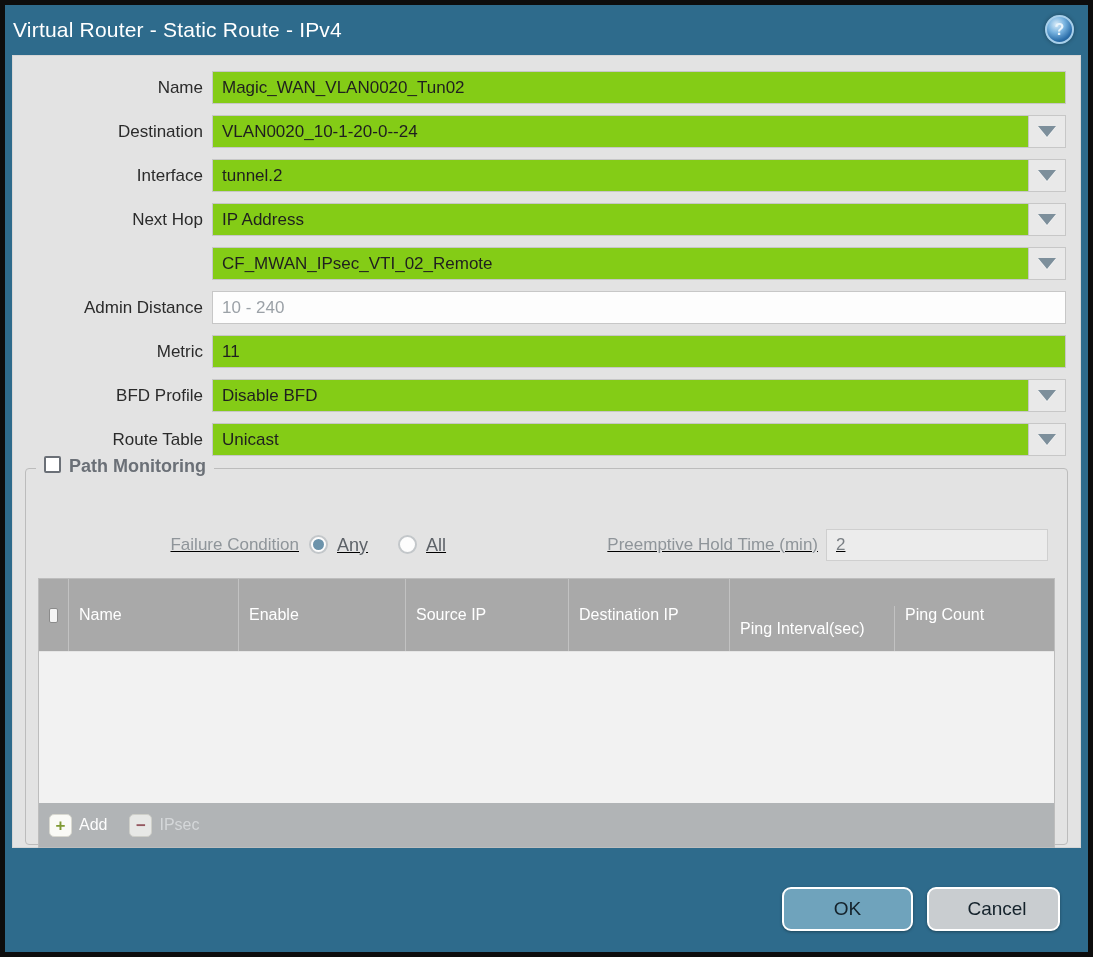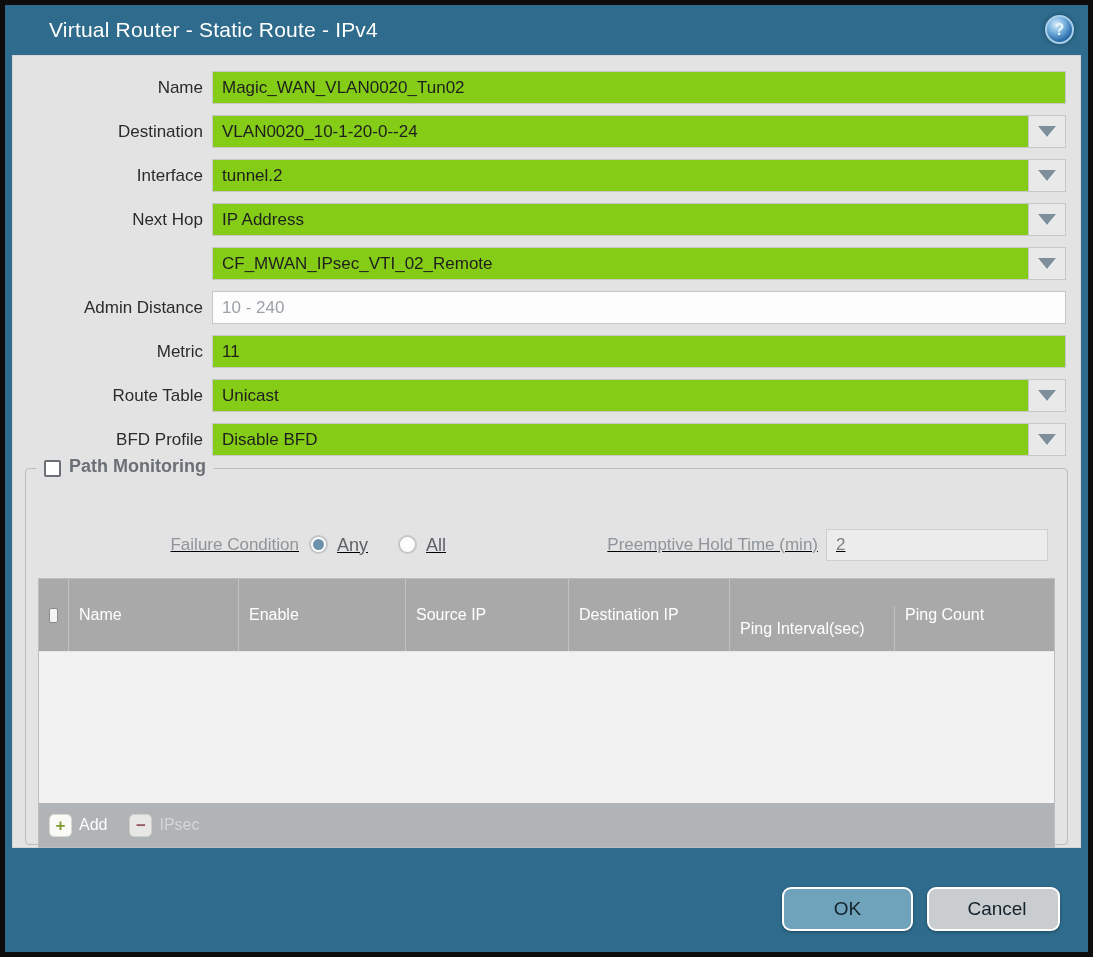--- a/index.html
+++ b/index.html
@@ -6,21 +6,21 @@
   html,body { background:#fff; }
   body { font-family:"Liberation Sans","DejaVu Sans",sans-serif; }
 
   .dialog{
     position:relative; width:1093px; height:957px;
     background:#2e6b8c; border:5px solid #0d0d0d; overflow:hidden;
   }
 
   
   .titlebar{ position:relative; height:50px; display:flex; align-items:center; }
-  .title{ color:#fff; font-size:21px; padding-left:16px; letter-spacing:.2px;margin-left:28px; }
+  .title{ color:#fff; font-size:21px; padding-left:8px; letter-spacing:.2px; }
   .help{ position:absolute; right:14px; top:10px; width:29px; height:29px; border-radius:50%;
     background:radial-gradient(circle at 38% 30%, #d9ecf9 0%, #79b4e0 35%, #2a6da9 70%, #1c4f80 100%);
     border:2px solid #a8cfea; color:#eaf5fc; font-size:16px; font-weight:bold;
     display:flex; align-items:center; justify-content:center; cursor:pointer;
     box-shadow:0 0 4px rgba(0,0,0,.35);
   }
 
   
   .panel{
     position:absolute; left:7px; right:7px; top:50px; height:793px;
@@ -48,21 +48,21 @@
   .tri{ width:0; height:0; border-left:9px solid transparent; border-right:9px solid transparent;
         border-top:11px solid #7d8f9b; filter:drop-shadow(0 1px 0 rgba(255,255,255,.6)); }
 
   
   .fieldset{
     position:relative; margin:12px 12px 0 12px; height:377px;
     border:1px solid #bcbcbc; border-radius:4px;
   }
   .legend{
     position:absolute; top:-13px; left:10px; background:#e3e3e3; padding:0 8px;
-    display:flex; align-items:flex-end; gap:8px;
+    display:flex; align-items:flex-start; gap:8px;
   }
   .checkbox{ width:17px; height:17px; background:#fff; border:2px solid #6b7077; border-radius:2px; cursor:pointer; }
   .legend-text{ font-size:18px; font-weight:bold; color:#6b7077; }
 
   .cond-row{ display:flex; align-items:center; margin-top:60px; padding-right:19px;text-decoration:underline; }
   .dim-label{ font-size:17px; color:#8f959a; }
   .cond-label{ width:283px; text-align:right; padding-right:10px; flex:none; }
   .radio-opt{ display:flex; align-items:flex-start; gap:9px; margin-right:30px; cursor:pointer; }
   .radio{ width:19px; height:19px; border-radius:50%; background:#fdfdfd; border:2px solid #c3c7ca;
           display:flex; align-items:center; justify-content:center; }
@@ -176,33 +176,33 @@
       </div>
 
       <div class="row">
         <div class="lbl">Metric</div>
         <div class="field">
           <input class="txt" type="text" value="11" style="">
         </div>
       </div>
 
       <div class="row">
+        <div class="lbl">BFD Profile</div>
+        <div class="field">
+          <input class="txt" type="text" value="Disable BFD" style="">
+          <div class="dd-btn">
+            <span class="tri"></span>
+          </div>
+        </div>
+      </div>
+
+      <div class="row">
         <div class="lbl">Route Table</div>
         <div class="field">
           <input class="txt" type="text" value="Unicast" style="">
-          <div class="dd-btn">
-            <span class="tri"></span>
-          </div>
-        </div>
-      </div>
-
-      <div class="row">
-        <div class="lbl">BFD Profile</div>
-        <div class="field">
-          <input class="txt" type="text" value="Disable BFD" style="">
           <div class="dd-btn">
             <span class="tri"></span>
           </div>
         </div>
       </div>
 
     </div>
 
     <div class="fieldset">
       <div class="legend">

